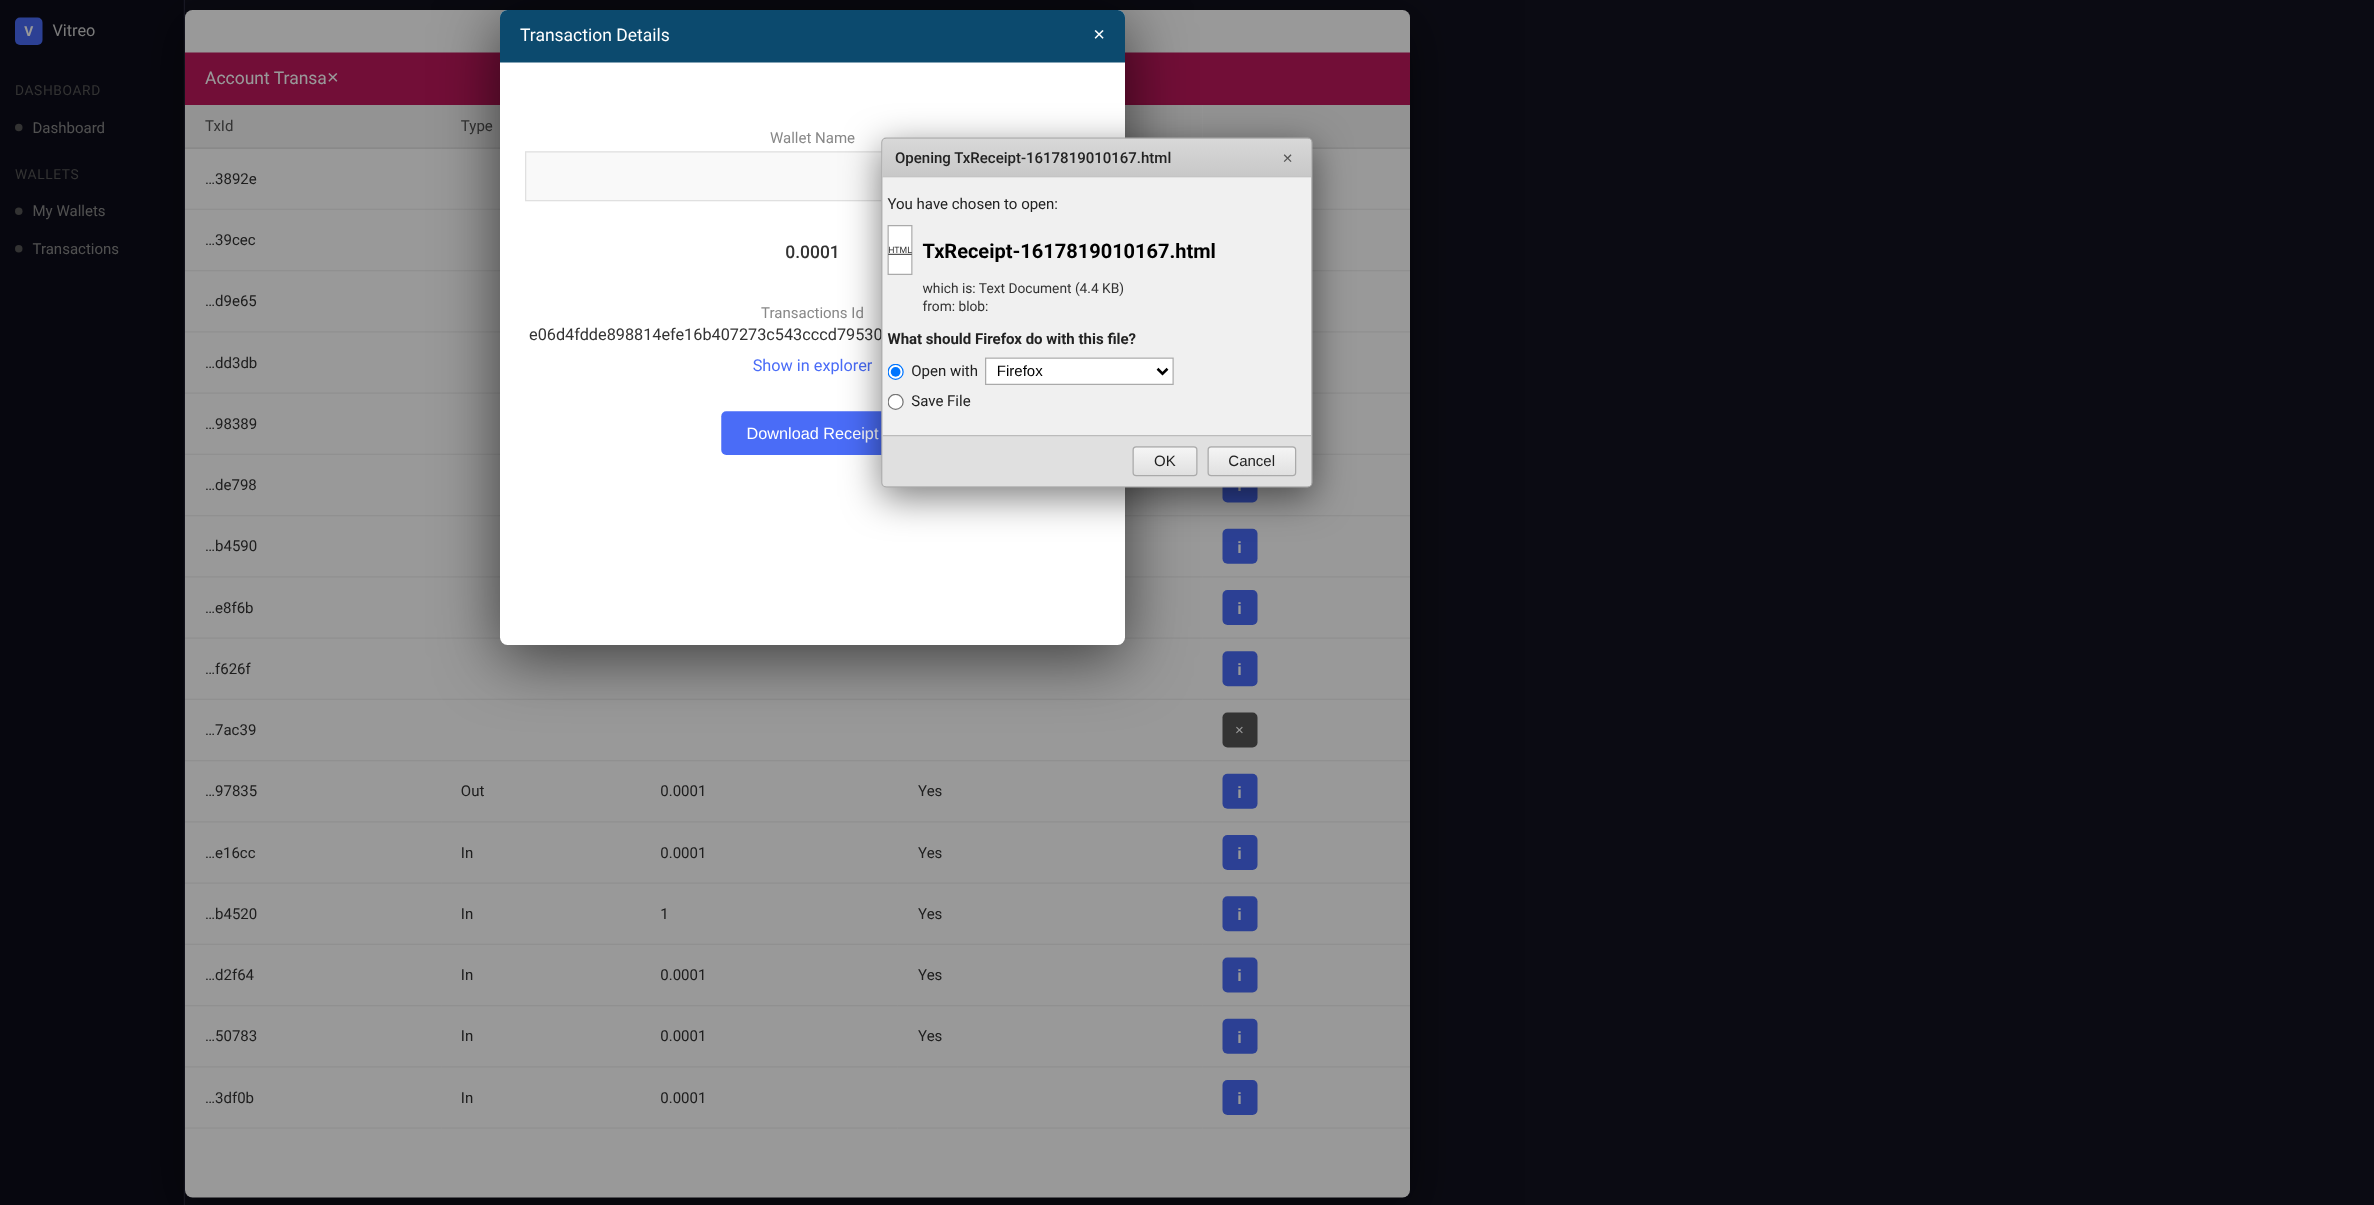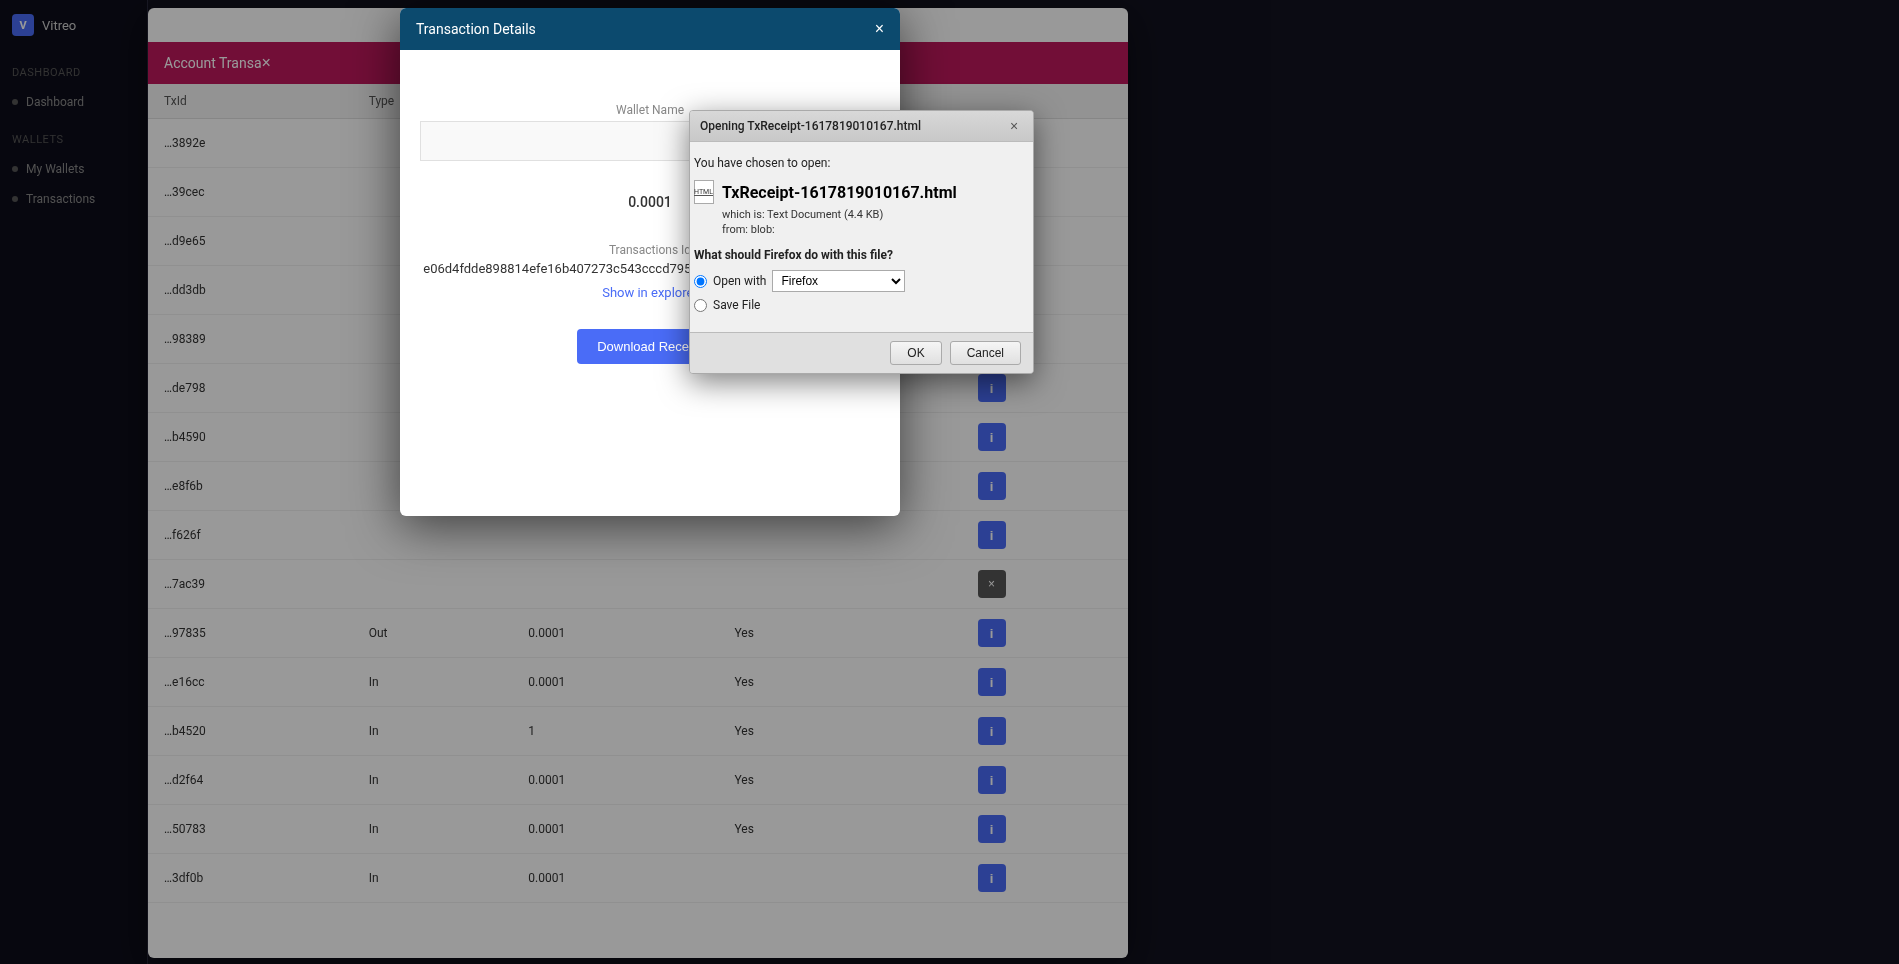--- a/index.html
+++ b/index.html
@@ -206,21 +206,21 @@
       border-radius: 4px;
       padding: 10px 20px;
       font-size: 13px;
       cursor: pointer;
       margin-top: 16px;
     }
 
     
     .firefox-dialog {
       position: absolute;
-      left: 689px; top: 110px;
+      left: 705px; top: 110px;
       width: 345px;
       background: #e8e8e8;
       border: 1px solid #aaa;
       border-radius: 4px;
       box-shadow: 0 8px 30px rgba(0,0,0,0.5);
       z-index: 20;
       overflow: hidden;
     }
     .firefox-dialog-header {
       background: linear-gradient(to bottom, #d8d8d8, #c8c8c8);
@@ -254,24 +254,24 @@
       color: #222;
       margin-bottom: 10px;
     }
     .file-row {
       display: flex;
       align-items: center;
       gap: 8px;
       margin-bottom: 4px;
     }
     .file-icon {
-      width: 20px; height: 24px;
+      width: 20px; height: 40px;
       background: white;
       border: 1px solid #aaa;
-      display: flex; align-items: center; justify-content: flex-end;
+      display: flex; align-items: center; justify-content: center;
       font-size: 8px;
       color: #555;
       flex-shrink: 0;
       text-decoration: underline;
     }
     .file-name {
       font-size: 16px;
       font-weight: bold;
       color: #000;
     }
@@ -301,21 +301,21 @@
       color: #222;
       display: flex;
       align-items: center;
       gap: 6px;
     }
     .firefox-select {
       border: 1px solid #aaa;
       background: white;
       font-size: 12px;
       padding: 2px 4px;
-      width: 133px;
+      width: 151px;
     }
     .firefox-dialog-footer {
       background: #e0e0e0;
       padding: 8px 12px;
       display: flex;
       justify-content: flex-end;
       gap: 8px;
       border-top: 1px solid #bbb;
     }
     .firefox-btn {

